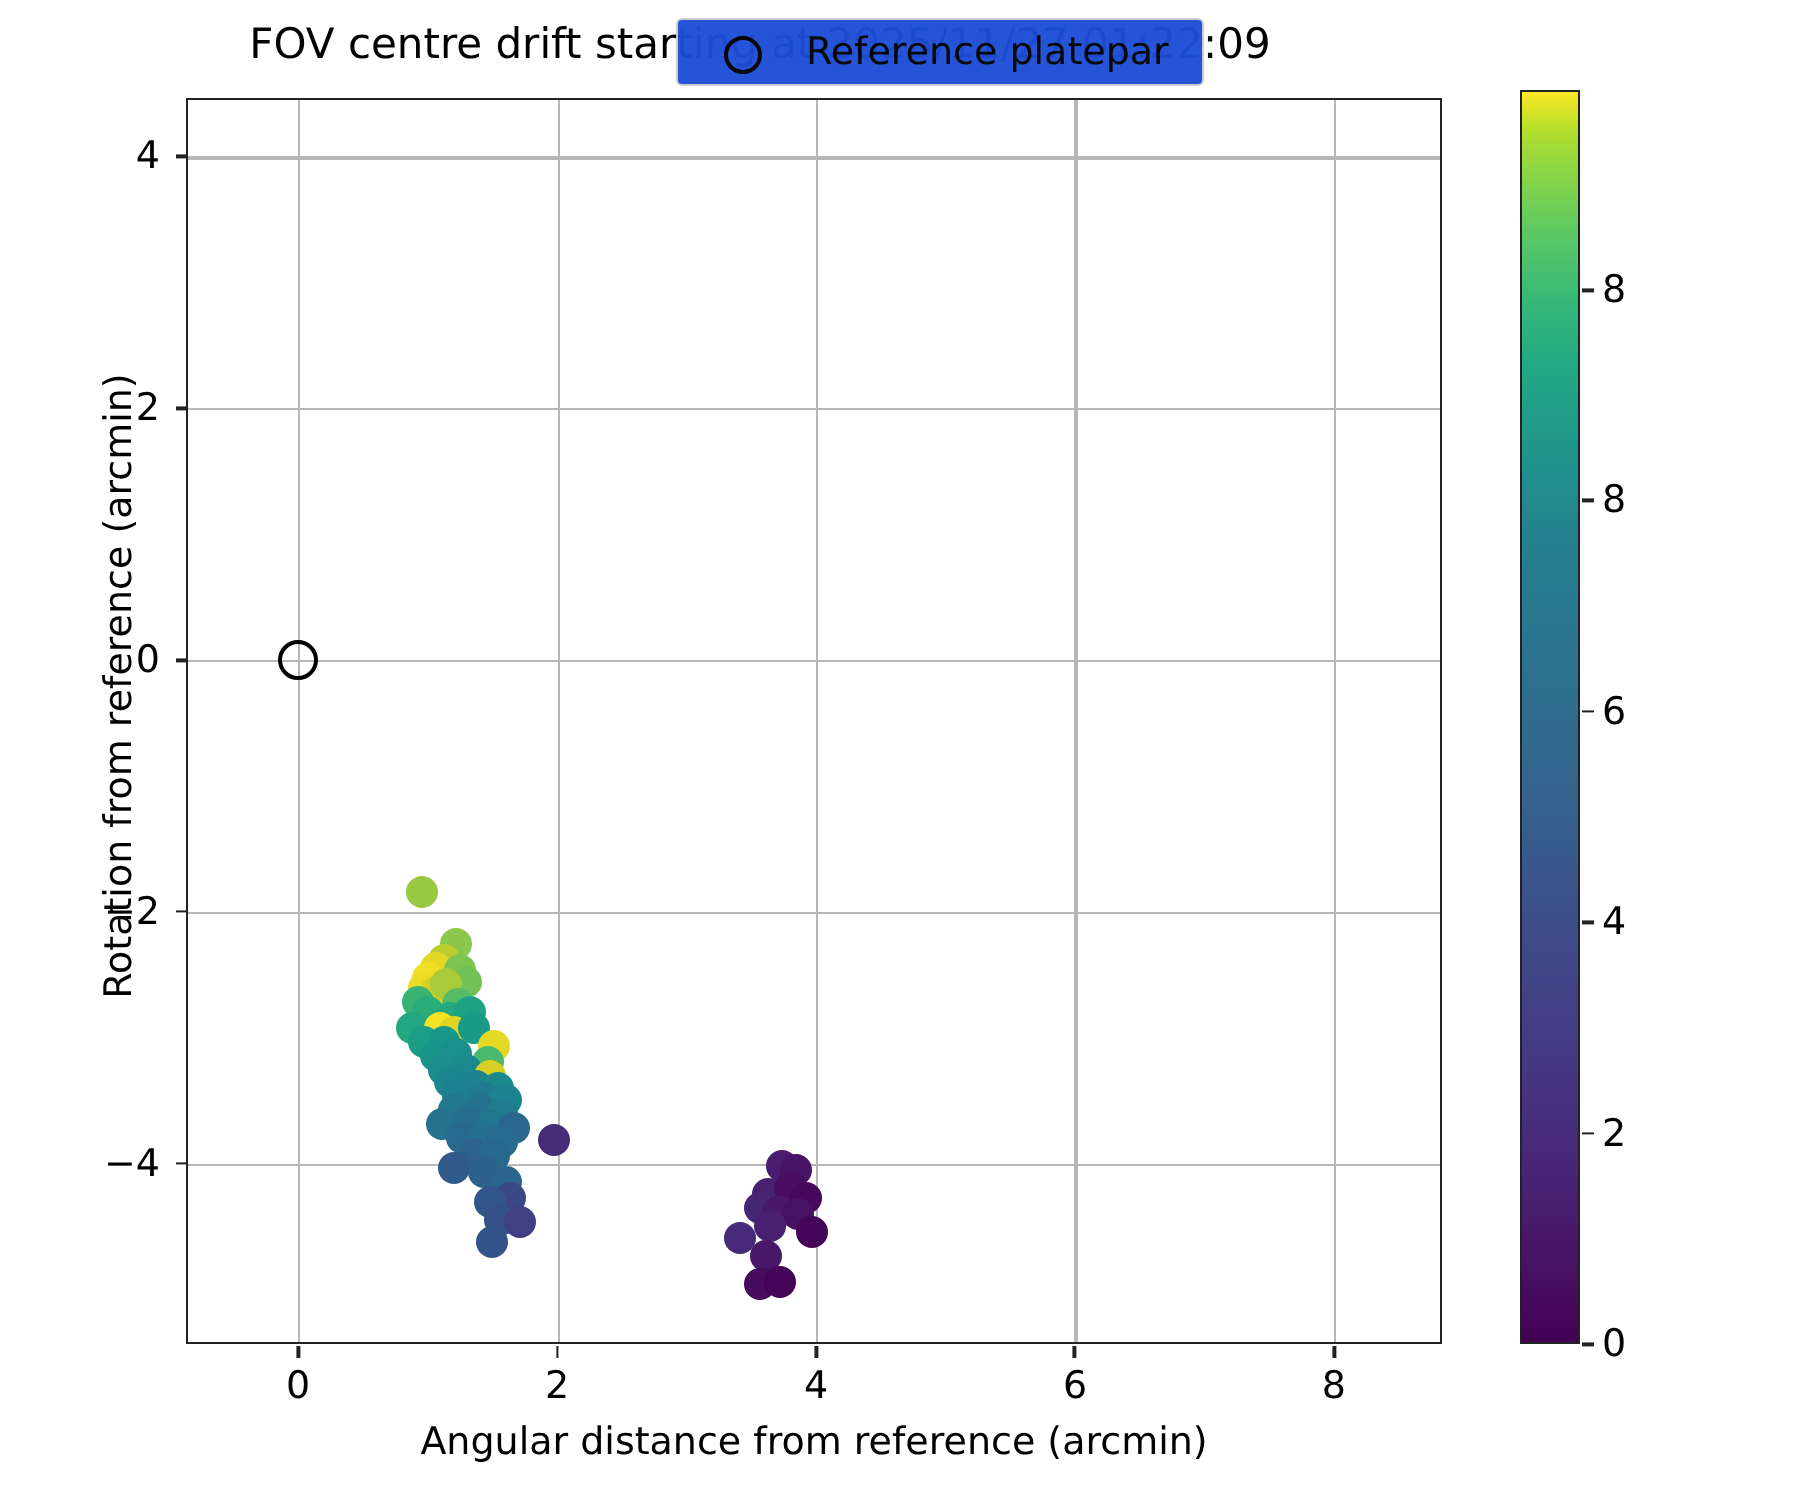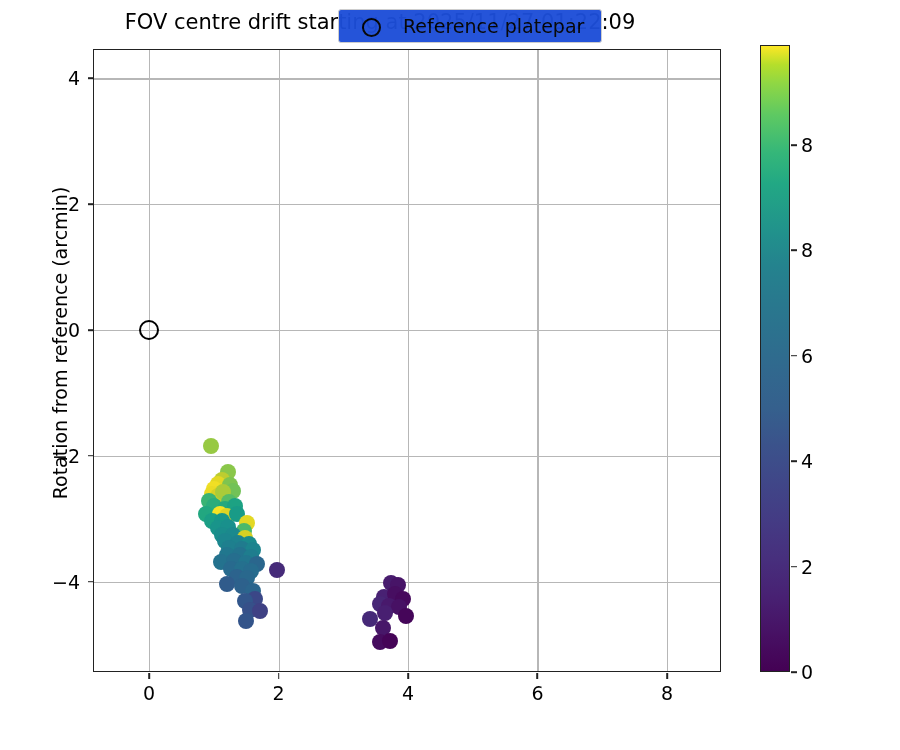--- a/index.html
+++ b/index.html
@@ -179,20 +179,21 @@
       <div class="ytick" style="top: 154.177px;"></div>
       <div class="ylabel-t" style="top: 154.177px;">2</div>
       <div class="ytick" style="top: 280.035px;"></div>
       <div class="ylabel-t" style="top: 280.035px;">0</div>
       <div class="ytick" style="top: 405.894px;"></div>
       <div class="ylabel-t" style="top: 405.894px;">−2</div>
       <div class="ytick" style="top: 531.753px;"></div>
       <div class="ylabel-t" style="top: 531.753px;">−4</div>
     </div>
 
+  <div id="xaxis-title">Angular distance from reference (arcmin)</div>
   <div id="yaxis-title">Rotation from reference (arcmin)</div>
 
   <div id="legend">
     <div id="legend-marker"></div>
     <div id="legend-text">Reference platepar</div>
   </div>
 
   <div id="cbar"></div>
 
 <div class="cbtick" style="top: 672px;"></div>

